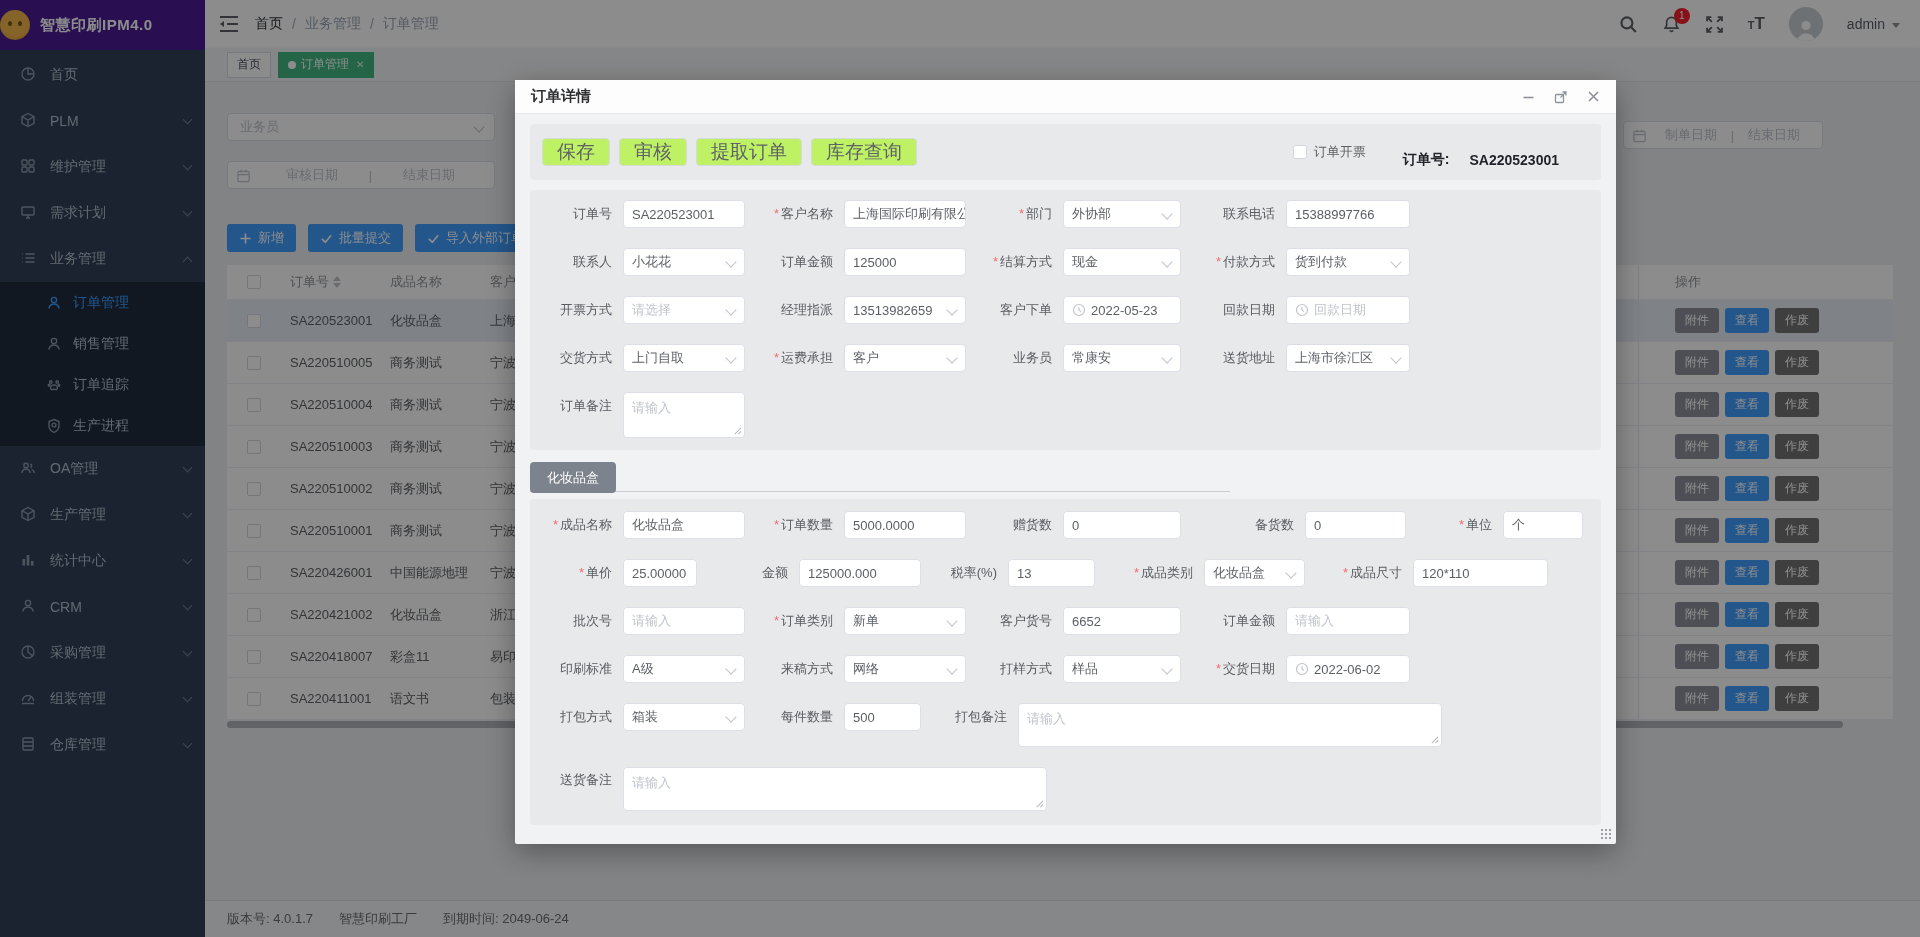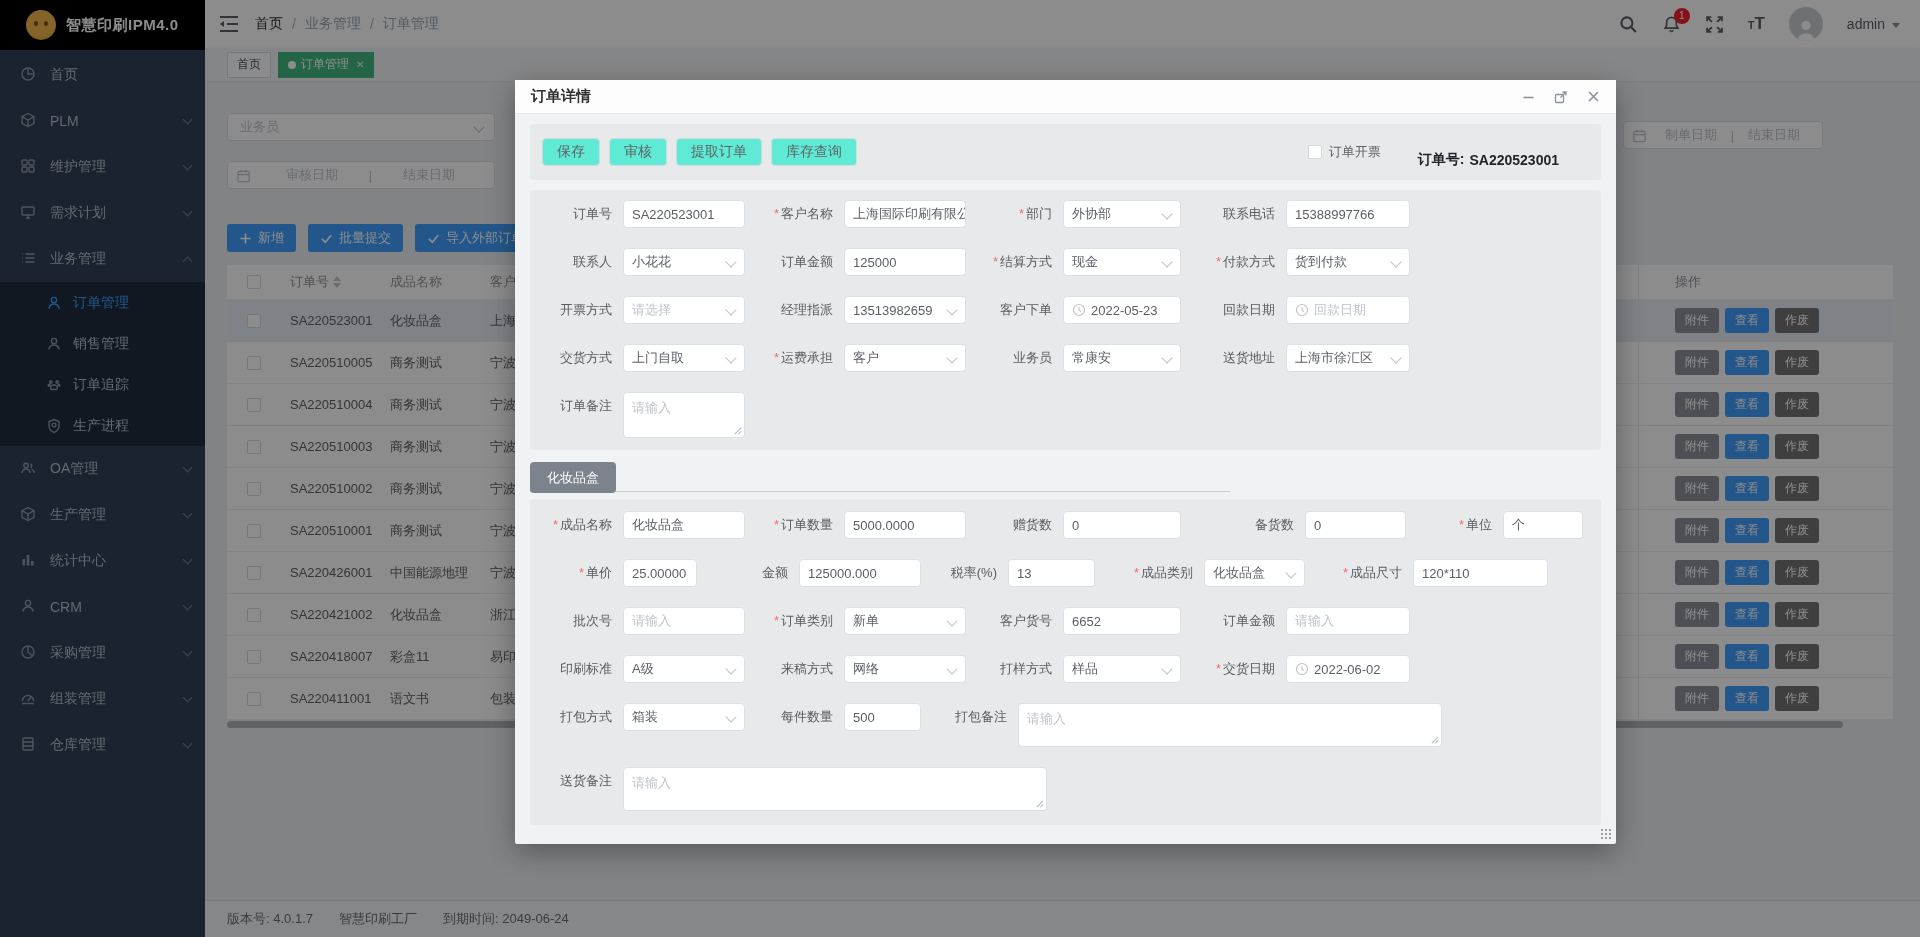--- a/index.html
+++ b/index.html
@@ -1,21 +1,21 @@
 <!DOCTYPE html>
 <html><head>
 <meta charset="utf-8">
 <style>
   * { margin:0; padding:0; box-sizing:border-box; font-family:"Liberation Sans","DejaVu Sans",sans-serif; }
   html,body { width:1920px; height:937px; overflow:hidden; background:#fff; }
   svg { display:block; }
 
   
   .sidebar { position:fixed; left:0; top:0; bottom:0; width:205px; background:#304156; z-index:10; }
-  .logo-bar { height:50px; display:flex; align-items:center; gap:10px; padding-left:26px; background:#000000; }
+  .logo-bar { height:50px; display:flex; align-items:center; gap:10px; background:#4c1d95; }
   .logo-circle { width:30px; height:30px; border-radius:50%; background:radial-gradient(circle at 50% 40%, #f0b64a 60%, #d08f1f 100%); position:relative; flex:none; }
   .logo-circle::before, .logo-circle::after { content:""; position:absolute; top:11px; width:4px; height:5px; border-radius:50%; background:#7a5410; }
   .logo-circle::before { left:8px; } .logo-circle::after { right:8px; }
   .app-title { color:#fff; font-size:15px; font-weight:700; letter-spacing:.5px; }
   .menu { padding-top:2px; }
   .menu-item { height:46px; display:flex; align-items:center; padding:0 14px 0 20px; color:#b4bfcc; font-size:14px; cursor:pointer; }
   .menu-item .mi-icon { width:18px; height:18px; margin-right:12px; color:#8d99aa; flex:none; }
   .menu-item .mi-label { flex:1; }
   .mi-caret { width:7px; height:7px; border-right:1.4px solid #76818f; border-bottom:1.4px solid #76818f; transform:rotate(45deg); margin-top:-3px; }
   .mi-caret.up { transform:rotate(-135deg); margin-top:4px; }
@@ -87,24 +87,24 @@
   
   .overlay { position:fixed; inset:0; background:rgba(0,0,0,0.45); z-index:40; }
   .modal { position:fixed; left:515px; top:80px; width:1101px; height:764px; background:#f1f2f4; z-index:50; box-shadow:0 8px 30px rgba(0,0,0,.35); border-radius:2px; }
   .m-head { height:34px; background:#fdfdfd; border-bottom:1px solid #e7e9ec; display:flex; align-items:center; padding:0 16px; }
   .m-title { font-size:15px; font-weight:700; color:#303133; }
   .m-icons { margin-left:auto; display:flex; align-items:center; gap:19px; color:#8c939d; }
   .m-icons > span { cursor:pointer; }
   .m-body { padding:10px 15px 0; }
   .panel { background:#e8e9eb; border-radius:4px; }
   .panel.toolbar { height:56px; display:flex; align-items:center; padding:0 12px; gap:9px; margin-bottom:10px; }
-  .tb-btn { height:28px; padding:0 14px; background:#5eead4; border:1px solid #d7dadd; border-radius:4px; color:#5f6266; font-size:14px; cursor:pointer; }
+  .tb-btn { height:28px; padding:0 14px; background:#bef264; border:1px solid #d7dadd; border-radius:4px; color:#5f6266; font-size:19px; cursor:pointer; }
   .invoice-wrap { margin-left:auto; display:flex; align-items:center; gap:7px; }
   .invoice-label { font-size:13px; color:#5f6266; }
-  .orderno-wrap { margin:16px 30px 0 28px; display:flex; align-items:center; gap:5px; font-size:14px; font-weight:700; color:#22262b; }
+  .orderno-wrap { margin:16px 30px 0 28px; display:flex; align-items:center; gap:20px; font-size:14px; font-weight:700; color:#22262b; }
 
   .panel.form { padding:10px 0 12px 10px; }
   .f-row { display:flex; align-items:flex-start; margin-top:20px; }
   .f-row:first-child { margin-top:0; }
   .f-field { display:flex; margin-right:8px; }
   .f-label { height:28px; line-height:28px; text-align:right; font-size:13px; color:#595c61; white-space:nowrap; }
   .star { color:#f56c6c; margin-right:2px; }
   .ctl { margin-left:11px; height:28px; background:#fff; border:1px solid #dcdfe6; border-radius:4px; display:flex; align-items:center; padding:0 8px; font-size:13px; color:#5a5e66; position:relative; overflow:hidden; white-space:nowrap; cursor:pointer; }
   .ctl .ph { color:#bfc4cc; }
   .ctl.select { padding-right:24px; }
@@ -884,21 +884,21 @@
             <div class="ctl textarea" style="width: 424px; height: 44px;">
               <span class="ph">请输入</span>
               <svg class="grip" width="9" height="9" viewBox="0 0 10 10" stroke="#b6bac0" stroke-width="1.2" fill="none">
                 <path d="M2 9 9 2M6 9 9 6"></path>
               </svg>
             </div>
           </div>
         </div>
         <div class="f-row">
           <div class="f-field">
-            <div class="f-label" style="width: 72px;">送货备注</div>
+            <div class="f-label" style="width: 72px; font-family: Liberation Mono, monospace;">送货备注</div>
             <div class="ctl textarea" style="width: 424px; height: 44px;">
               <span class="ph">请输入</span>
               <svg class="grip" width="9" height="9" viewBox="0 0 10 10" stroke="#b6bac0" stroke-width="1.2" fill="none">
                 <path d="M2 9 9 2M6 9 9 6"></path>
               </svg>
             </div>
           </div>
         </div>
       </div>
   </div>

